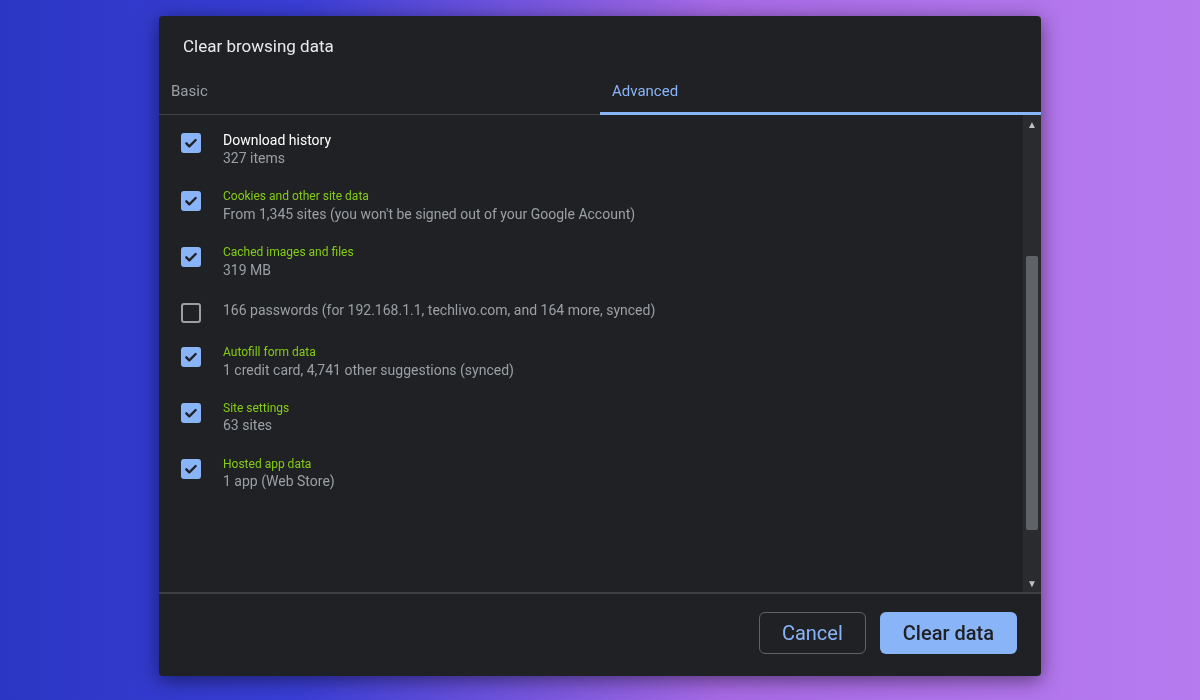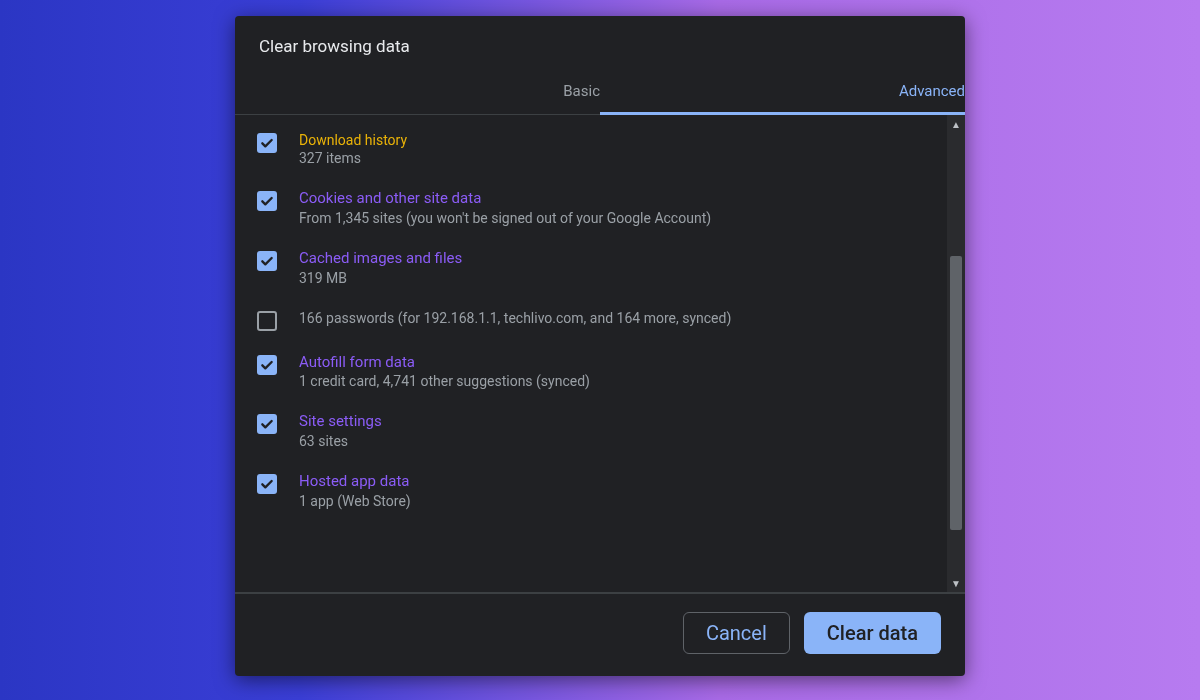--- a/index.html
+++ b/index.html
@@ -3,33 +3,33 @@
   <meta charset="utf-8">
   <style>
     * { margin:0; padding:0; box-sizing:border-box; font-family:"Segoe UI",Roboto,Arial,sans-serif; }
     body {
       width:1200px; height:700px;
       background:linear-gradient(90deg,#2b36c4 0%,#3a3ed6 25%,#a86ae6 60%,#b77bf0 100%);
       display:flex; justify-content:center; align-items:flex-start;
       padding-top:16px;
     }
     .dialog {
-      width:730px; height:660px;
+      width:882px; height:660px;
       background:#202124; border-radius:4px;
       box-shadow:0 4px 20px rgba(0,0,0,0.5);
       display:flex; flex-direction:column;
       position:relative; overflow:hidden;
     }
     .dialog-title {
       color:#e8eaed; font-size:17px; font-weight:400;
       padding:20px 24px 14px;
     }
     .tabs { display:flex; border-bottom:1px solid #3c4043; }
     .tab {
-      flex:1; text-align:right; padding:12px 0 14px;
+      flex:1; text-align:left; padding:12px 12px 14px;
       font-size:15px; cursor:pointer; position:relative;
     }
     .tab-inactive { color:#9aa0a6; }
     .tab-active { color:#8ab4f8; }
     .tab-active::after {
       content:""; position:absolute; left:0; right:0; bottom:-1px;
       height:3px; background:#8ab4f8;
     }
     .options-viewport { flex:1; display:flex; position:relative; }
     .options {
@@ -38,23 +38,23 @@
     .option { display:flex; align-items:flex-start; padding:10px 0 12px; }
     .checkbox {
       width:20px; height:20px; border-radius:3px; margin-top:2px;
       flex-shrink:0; display:flex; align-items:center; justify-content:center;
       cursor:pointer;
     }
     .checkbox.checked { background:#8ab4f8; }
     .checkbox.unchecked { border:2px solid #9aa0a6; }
     .checkbox svg { width:16px; height:16px; }
     .opt-text { padding-left:22px; }
-    .opt-label { color:#8b5cf6; font-size:15px; line-height:1.3; }
+    .opt-label { color:#84cc16; font-size:12px; line-height:1.3; }
     .opt-desc { color:#9aa0a6; font-size:14px; margin-top:0; line-height:1.3; }
-    .opt-cut .opt-label { color:#eab308; font-size:14px; } 
+    .opt-cut .opt-label { color:#ffffff; font-size:14px; } 
     .scrollbar {
       width:18px; background:#2a2b2e;
       display:flex; flex-direction:column; align-items:center;
       justify-content:space-between; padding:0;
     }
     .scroll-arrow {
       width:18px; height:18px; display:flex; align-items:center; justify-content:center;
       color:#bdc1c6; font-size:10px; cursor:pointer;
     }
     .scroll-track { flex:1; width:18px; position:relative; }

